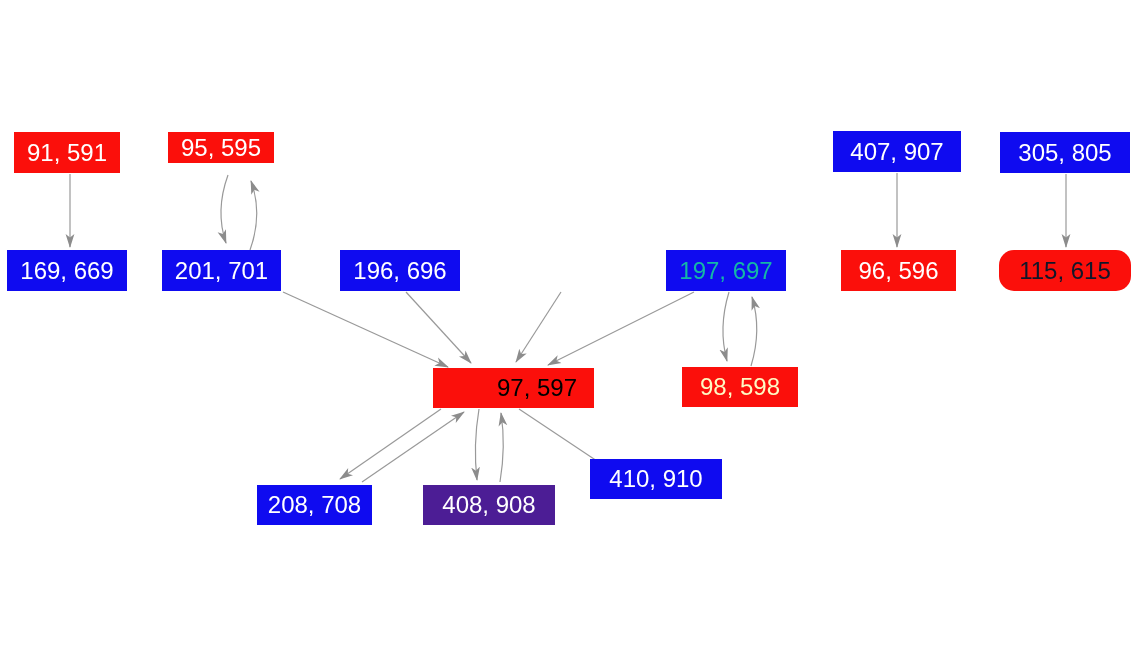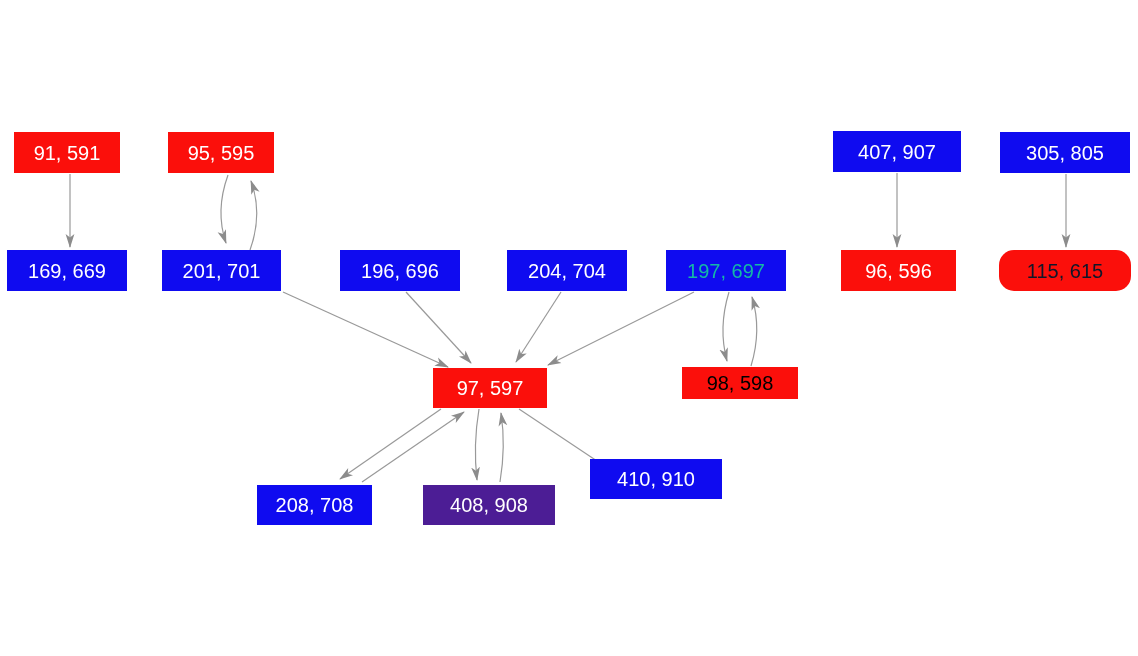--- a/index.html
+++ b/index.html
@@ -21,21 +21,21 @@
     top: 0;
     width: 1138px;
     height: 656px;
   }
   .node {
     position: absolute;
     display: flex;
     align-items: center;
     justify-content: center;
     color: #ffffff;
-    font-size: 20px;
+    font-size: 24px;
     line-height: 1;
     white-space: nowrap;
     text-align: center;
     letter-spacing: 0px;
   }
   .node.red  { background: #fb0f0b; }
   .node.blue { background: #0f0bf0; }
   .edges path { stroke: #999999; }
   .ah-path { fill: #8c8c8c; }
 </style>
@@ -64,32 +64,31 @@
       <path d="M1066,174 L1066,247" marker-end="url(#ah)" stroke="#999999"></path>
       <path d="M441,409 L340,479" marker-end="url(#ah)" stroke="#999999"></path>
       <path d="M362,482 L464,412" marker-end="url(#ah)" stroke="#999999"></path>
       <path d="M479,409 Q473,445 477,480" marker-end="url(#ah)" stroke="#999999"></path>
       <path d="M500,482 Q506,446 501,413" marker-end="url(#ah)" stroke="#999999"></path>
       <path d="M519,409 L624,479" marker-end="url(#ah)" stroke="#999999"></path>
     </g>
   </svg>
 
   <div class="node red" style="left: 14px; top: 132px; width: 106px; height: 41px; background: rgb(251, 15, 11); color: rgb(255, 255, 255);">91, 591</div>
-  <div class="node red" style="left: 168px; top: 132px; width: 106px; height: 41px; background: rgb(251, 15, 11); color: rgb(255, 255, 255);">95, 595</div>
+  <div class="node red" style="left: 168px; top: 132px; width: 106px; height: 31px; background: rgb(251, 15, 11); color: rgb(255, 255, 255);">95, 595</div>
   <div class="node blue" style="left: 833px; top: 131px; width: 128px; height: 41px; background: rgb(15, 11, 240); color: rgb(255, 255, 255);">407, 907</div>
   <div class="node blue" style="left: 1000px; top: 132px; width: 130px; height: 41px; background: rgb(15, 11, 240); color: rgb(255, 255, 255);">305, 805</div>
 
   <div class="node blue" style="left: 7px; top: 250px; width: 120px; height: 41px; background: rgb(15, 11, 240); color: rgb(255, 255, 255);">169, 669</div>
   <div class="node blue" style="left: 162px; top: 250px; width: 119px; height: 41px; background: rgb(15, 11, 240); color: rgb(255, 255, 255);">201, 701</div>
   <div class="node blue" style="left: 340px; top: 250px; width: 120px; height: 41px; background: rgb(15, 11, 240); color: rgb(255, 255, 255);">196, 696</div>
-  <div class="node blue" style="left: 507px; top: 250px; width: 120px; height: 41px; background: rgb(15, 11, 240); color: rgb(255, 255, 255);">204, 704</div>
   <div class="node blue" style="left: 666px; top: 250px; width: 120px; height: 41px; background: rgb(15, 11, 240); color: #14b8a6;">197, 697</div>
   <div class="node red" style="left: 841px; top: 250px; width: 115px; height: 41px; background: rgb(251, 15, 11); color: rgb(255, 255, 255);">96, 596</div>
   <div class="node red" style="left: 999px; top: 250px; width: 132px; height: 41px; background: rgb(251, 15, 11); color: #0f172a; border-radius: 15px;">115, 615</div>
 
-  <div class="node red" style="left: 433px; top: 368px; width: 114px; height: 40px; background: rgb(251, 15, 11); color: #ffffff;">97, 597</div>
-  <div class="node red" style="left: 682px; top: 367px; width: 116px; height: 32px; background: rgb(251, 15, 11); color: #000000;">98, 598</div>
+  <div class="node red" style="left: 433px; top: 368px; width: 114px; height: 40px; background: rgb(251, 15, 11); color: #000000; padding-left: 47px;">97, 597</div>
+  <div class="node red" style="left: 682px; top: 367px; width: 116px; height: 40px; background: rgb(251, 15, 11); color: #fef9c3;">98, 598</div>
 
   <div class="node blue" style="left: 257px; top: 485px; width: 115px; height: 40px; background: rgb(15, 11, 240); color: rgb(255, 255, 255);">208, 708</div>
   <div class="node blue" style="left: 423px; top: 485px; width: 132px; height: 40px; background: #4c1d95; color: rgb(255, 255, 255);">408, 908</div>
   <div class="node blue" style="left: 590px; top: 459px; width: 132px; height: 40px; background: rgb(15, 11, 240); color: rgb(255, 255, 255);">410, 910</div>
 
 </div>
 
 </body></html>

